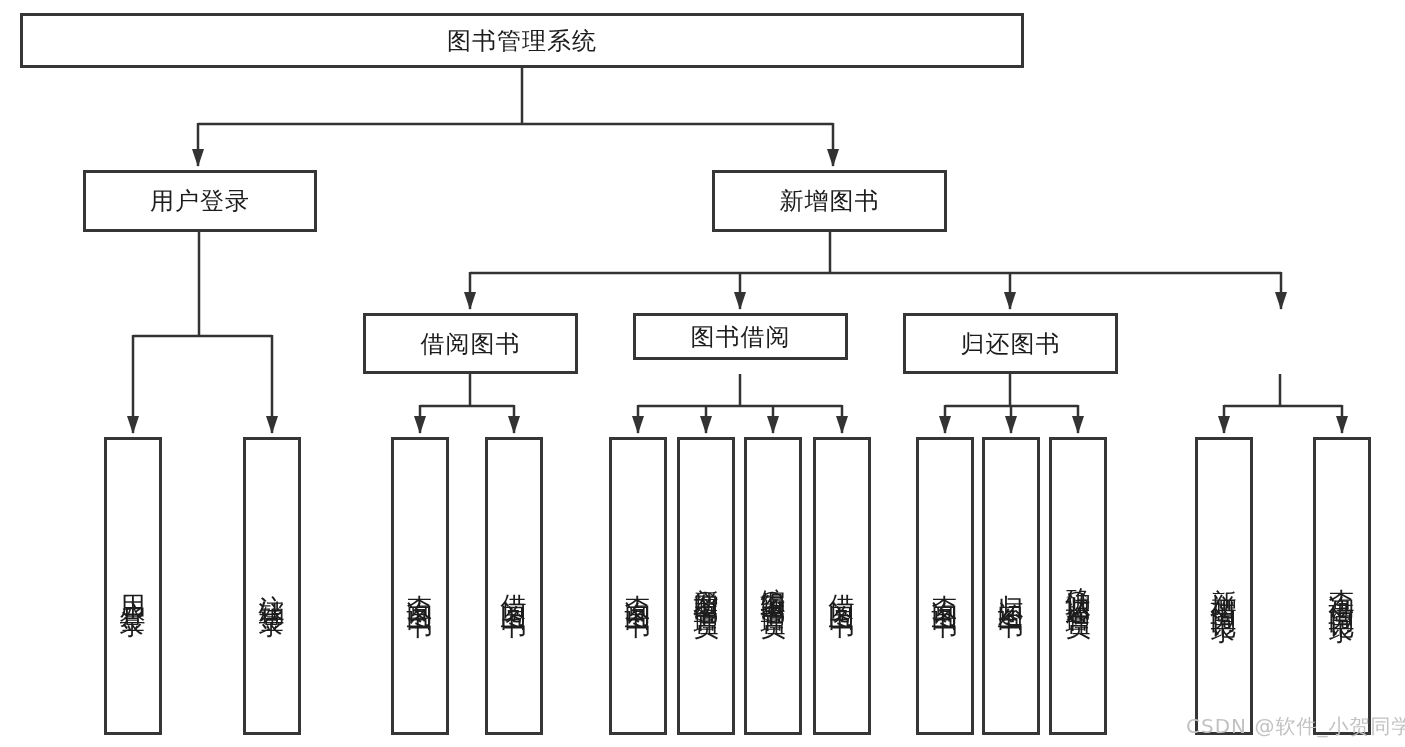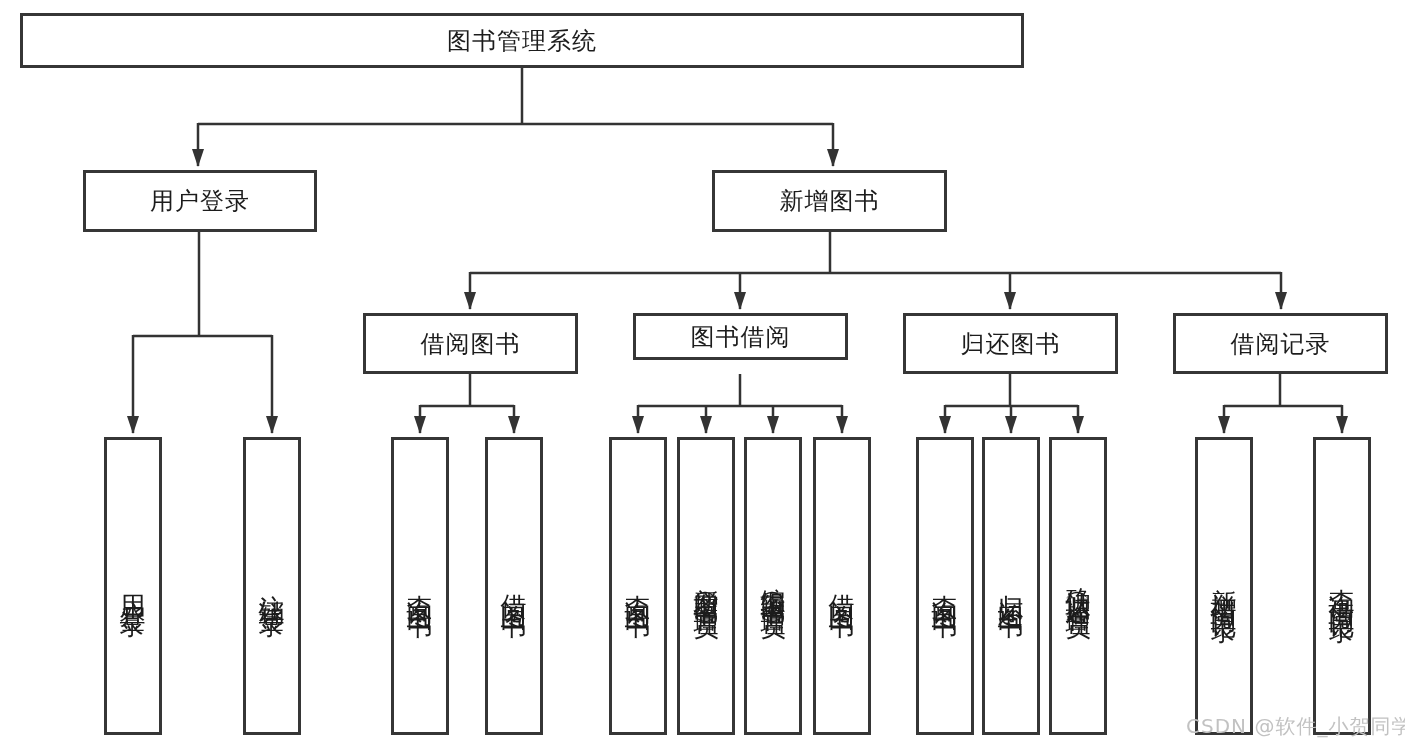--- a/index.html
+++ b/index.html
@@ -121,21 +121,20 @@
   </svg>
 
   <div class="box h-box" style="left:20px;top:13px;width:1004px;height:55px">图书管理系统</div>
 
   <div class="box h-box" style="left:83px;top:170px;width:234px;height:62px">用户登录</div>
   <div class="box h-box" style="left:712px;top:170px;width:235px;height:62px">新增图书</div>
 
   <div class="box h-box" style="left:363px;top:313px;width:215px;height:61px">借阅图书</div>
   <div class="box h-box" style="left:633px;top:313px;width:215px;height:47px">图书借阅</div>
   <div class="box h-box" style="left:903px;top:313px;width:215px;height:61px">归还图书</div>
-  <div class="box h-box" style="left:1173px;top:313px;width:215px;height:61px">借阅记录</div>
 
   <div class="box v-box" style="left:104px;top:437px;width:58px;height:298px">用户登录</div>
   <div class="box v-box" style="left:243px;top:437px;width:58px;height:298px">注销登录</div>
 
   <div class="box v-box" style="left:391px;top:437px;width:58px;height:298px">查询图书</div>
   <div class="box v-box" style="left:485px;top:437px;width:58px;height:298px">借阅图书</div>
 
   <div class="box v-box" style="left:609px;top:437px;width:58px;height:298px">查询图书</div>
   <div class="box v-box tight" style="left:677px;top:437px;width:58px;height:298px">新增图书（管理员）</div>
   <div class="box v-box tight" style="left:744px;top:437px;width:58px;height:298px">编辑图书（管理员）</div>

